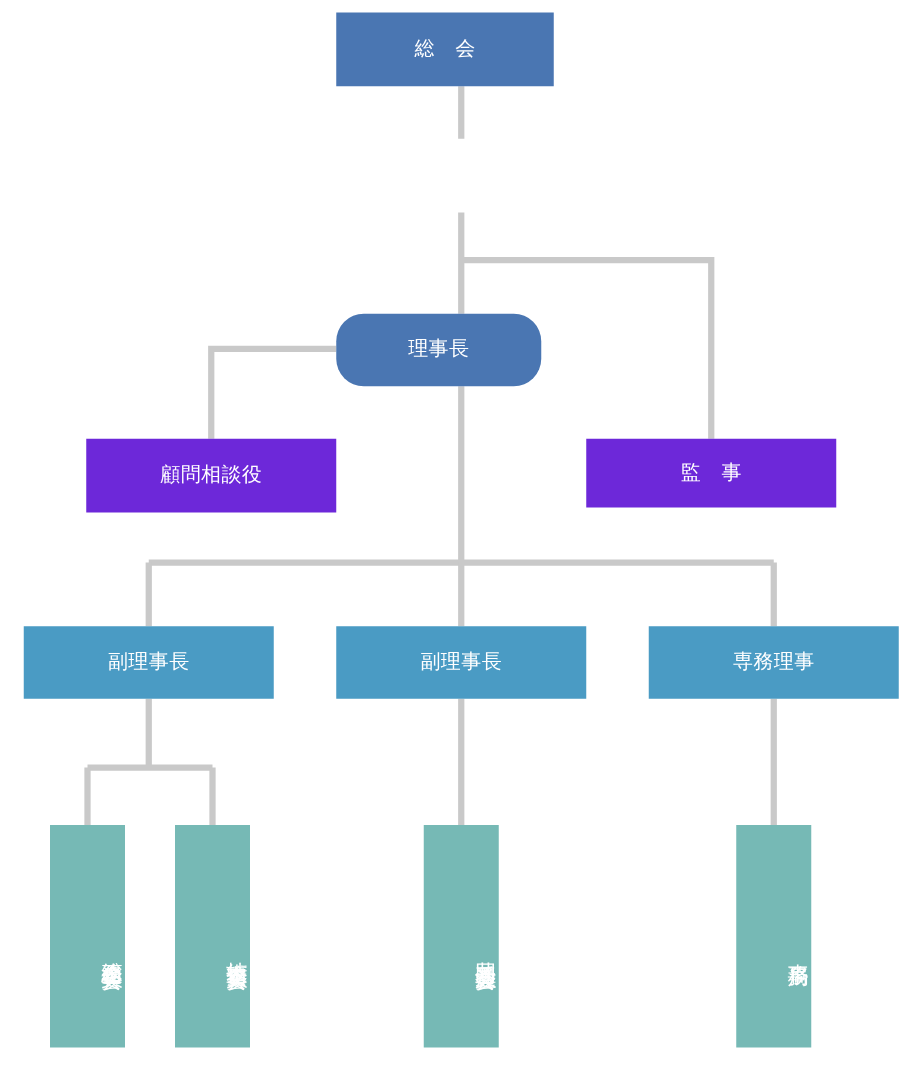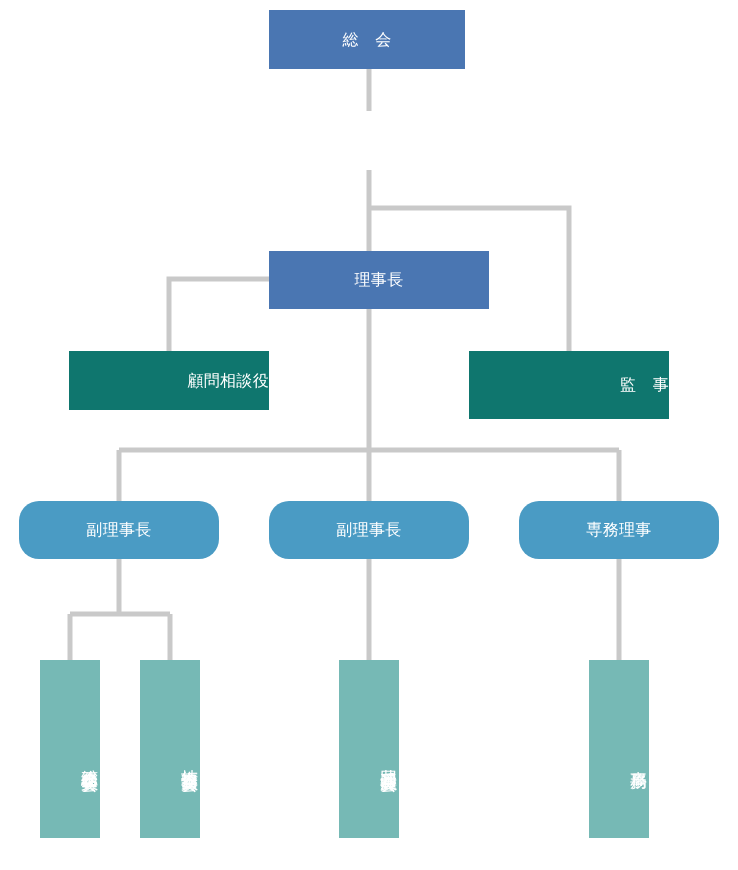--- a/index.html
+++ b/index.html
@@ -59,30 +59,30 @@
 
   .node-vertical .node-label {
     writing-mode: vertical-rl;
     text-orientation: upright;
   }
 
   .node-label { display: block; }
 
   
   .tier-primary   { background: #4a76b2; }
-  .tier-secondary { background: #0f766e; justify-content: flex-end; }
-  .tier-tertiary  { background: #4a9bc4; border-radius: 20px; }
+  .tier-secondary { background: #6d28d9; }
+  .tier-tertiary  { background: #4a9bc4; }
   .tier-quaternary{ background: #76b9b5; }
 
   
-  .n-general-assembly  { left: 269px; top: 10px;  width: 196px; height: 59px; }
+  .n-general-assembly  { left: 269px; top: 10px;  width: 174px; height: 59px; }
   .n-board-of-directors{ left: 269px; top: 111px; width: 200px; height: 59px; }
-  .n-chairman          { left: 269px; top: 251px; width: 220px; height: 58px; }
+  .n-chairman          { left: 269px; top: 251px; width: 164px; height: 58px; border-radius: 22px; }
   .n-advisor           { left: 69px;  top: 351px; width: 200px; height: 59px; }
-  .n-auditor           { left: 469px; top: 351px; width: 200px; height: 68px; }
+  .n-auditor           { left: 469px; top: 351px; width: 200px; height: 55px; }
   .n-vice-chairman-1   { left: 19px;  top: 501px; width: 200px; height: 58px; }
   .n-vice-chairman-2   { left: 269px; top: 501px; width: 200px; height: 58px; }
   .n-managing-director { left: 519px; top: 501px; width: 200px; height: 58px; justify-content: center; }
   .n-general-affairs   { left: 40px;  top: 660px; width: 60px;  height: 178px; }
   .n-tech-safety       { left: 140px; top: 660px; width: 60px;  height: 178px; }
   .n-joint-order       { left: 339px; top: 660px; width: 60px;  height: 178px; }
   .n-secretariat       { left: 589px; top: 660px; width: 60px;  height: 178px; }
 </style>
 </head>
 <body>

